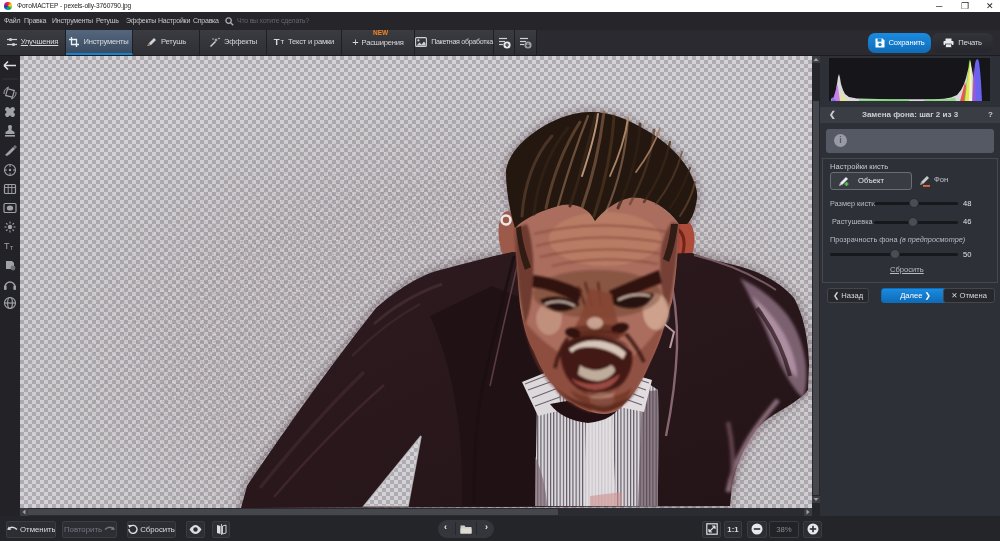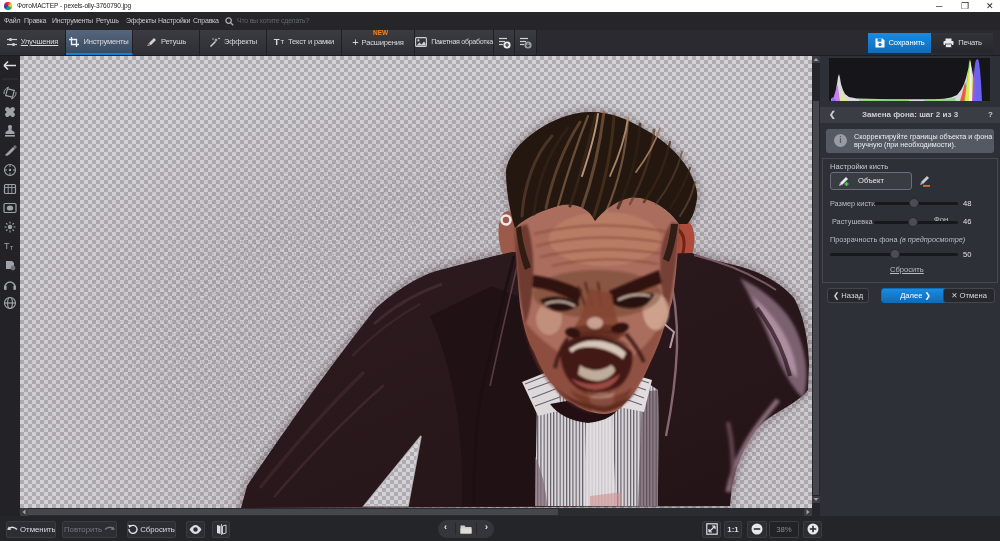--- a/index.html
+++ b/index.html
@@ -21,21 +21,21 @@
   #menubar span.m { position:absolute; top:0; }
   #menubar .hint { color:#63656c; }
 
   
   #toolbar { position:absolute; left:0; top:30px; width:1000px; height:26px;
     background:#2b2a30; border-bottom:1px solid #1d1c21; }
   .tbtn { position:absolute; top:0px; height:25px; background:linear-gradient(#3a3c42,#2e2f35);
     color:#d9dadd; font-size:7.6px; letter-spacing:-0.2px; line-height:24px; text-align:center; white-space:nowrap;
     border-right:1px solid #1f1e24; box-sizing:border-box; }
   .tbtn.sel { background:linear-gradient(#55677e,#3a4b60); border-bottom:2.5px solid #1583d4; }
-  .tbtn.free { border:none; height:20px; top:3px; border-radius:0; background:#2c2d33; line-height:20px; }
+  .tbtn.free { border:none; height:20px; top:3px; border-radius:7px; background:#2c2d33; line-height:20px; }
   .tico { display:inline-block; vertical-align:middle; margin-right:4px; }
 
   
   #leftbar { position:absolute; left:0; top:56px; width:20px; height:460px; background:#232227; }
 
   
   #canvas { position:absolute; left:20px; top:56px; width:792px; height:452px; background:#d3d1d5; }
 
   
   #vscroll { position:absolute; left:812px; top:56px; width:8px; height:452px; background:#25262b; }
@@ -430,36 +430,35 @@
         <path d="M135,43 L137,28 L139,14 L140,4 L141,1 L142,8 L143,20 L145,33 L146,43 Z" fill="#58d84e" opacity="0.85"></path>
         <path d="M136,43 L138,26 L140,10 L141,2 L142,6 L143,16 L144,28 L145,43 Z" fill="#e8e84a"></path>
         <path d="M140,43 L141,10 L141.7,3 L142.4,12 L143,43 Z" fill="#f2f2ee"></path>
         <path d="M144,43 L145,18 L146,6 L147,2 L149,1 L150,4 L151,12 L152,24 L153,43 Z" fill="#6a63f0"></path>
         <path d="M143,43 L144,22 L145,8 L146,16 L147,30 L147,43 Z" fill="#9a55e0" opacity="0.8"></path>
       </svg>
     </div>
     <div id="rphead"><span style="position:absolute;left:9px;font-weight:bold;">❮</span>Замена фона: шаг 2 из 3<span style="position:absolute;right:7px;">?</span></div>
     <div id="infobox">
       <div style="position:absolute;left:8px;top:5px;width:13px;height:13px;border-radius:50%;background:#989ba3;color:#555963;text-align:center;font-size:9px;line-height:13px;font-weight:bold;">i</div>
-      <div style="position:absolute;left:28px;top:3.5px;width:142px;line-height:8.5px;">Скорректируйте границы объекта и фона<br>вручную (при необходимости).</div>
     </div>
     <div id="groupbox"></div>
     <div style="position:absolute;left:10px;top:106px;color:#c8cbd1;">Настройки кисть</div>
     <div style="position:absolute;left:10px;top:116px;width:82px;height:18px;background:#393c43;border:1px solid #6a6d75;border-radius:3px;color:#e8e9ec;text-align:center;line-height:16px;">Объект</div>
     <svg style="position:absolute;left:17px;top:119px;" width="13" height="12" viewBox="0 0 13 12">
         <path d="M3,8 L9,2 L11,4 L5,10 Z" fill="#e8e9ec"></path>
         <path d="M3,8 L5,10 L2,11 Z" fill="#c8c9cc"></path>
         <path d="M9.5,7 L9.5,11 M7.5,9 L11.5,9" stroke="#52c452" stroke-width="1.6"></path>
       </svg>
     <svg style="position:absolute;left:98px;top:119px;" width="13" height="12" viewBox="0 0 13 12">
         <path d="M3,7 L9,1 L11,3 L5,9 Z" fill="#c8c9cc"></path>
         <path d="M3,7 L5,9 L2,10 Z" fill="#a8a9ac"></path>
         <rect x="5" y="10" width="7" height="1.8" fill="#e06a30"></rect>
       </svg>
-    <div style="position:absolute;left:114px;top:119px;margin-top:40px;">Фон</div>
+    <div style="position:absolute;left:114px;top:119px;">Фон</div>
 
     <div class="sliderlab" style="left:10px;top:143px;">Размер кисти</div>
     <div class="track" style="left:54px;top:146px;width:84px;"></div>
     <div class="knob" style="left:89px;top:142px;"></div>
     <div class="sval" style="left:143px;top:143px;">48</div>
 
     <div class="sliderlab" style="left:12px;top:161px;">Растушевка</div>
     <div class="track" style="left:54px;top:165px;width:84px;"></div>
     <div class="knob" style="left:88px;top:161px;"></div>
     <div class="sval" style="left:143px;top:161px;">46</div>

